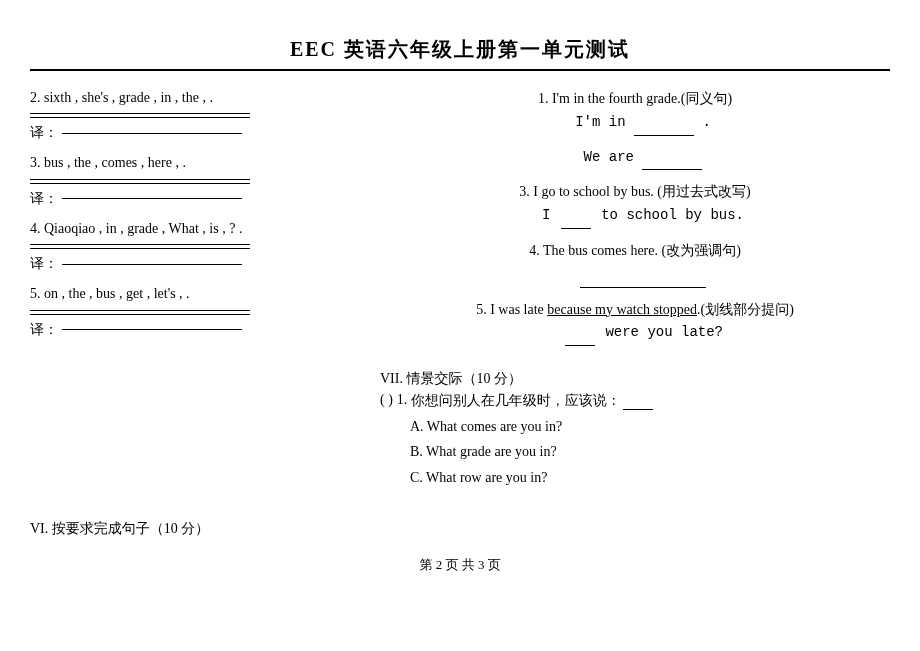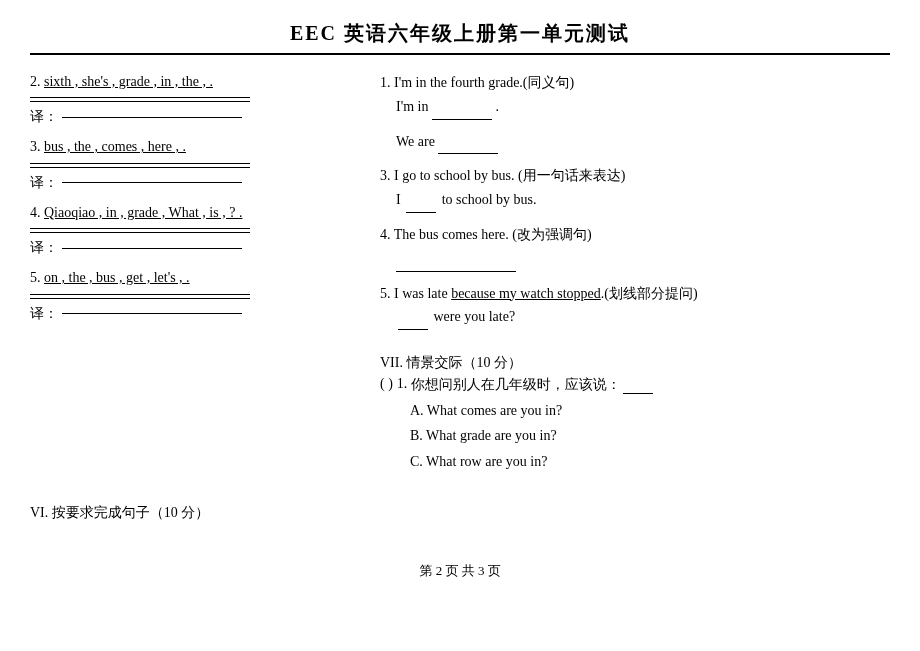--- a/index.html
+++ b/index.html
@@ -15,21 +15,21 @@
       color: #000;
       width: 920px;
       min-height: 651px;
       display: flex;
       flex-direction: column;
       align-items: center;
     }
 
     .page {
       width: 880px;
-      padding: 20px 10px;
+      padding: 36px 10px;
     }
 
     .title {
       text-align: center;
       font-size: 20px;
       font-weight: bold;
       font-family: "KaiTi", "楷体", serif;
       margin-bottom: 6px;
       letter-spacing: 2px;
     }
@@ -52,21 +52,20 @@
     .right-col {
       flex: 1;
     }
 
     .sentence-item {
       margin-bottom: 4px;
       line-height: 1.6;
     }
 
     .underline-text {
-      text-decoration: underline;
     }
 
     .answer-line-long {
       display: block;
       border-bottom: 1px solid #000;
       width: 220px;
       margin: 3px 0;
     }
 
     .translate-row {
@@ -83,24 +82,26 @@
 
     .translate-line {
       border-bottom: 1px solid #000;
       width: 180px;
       display: inline-block;
     }
 
     .right-item {
       margin-bottom: 10px;
       line-height: 1.7;
+      text-align: center;
     }
 
     .right-item .sub-line {
       padding-left: 16px;
+      font-family: Liberation Mono, monospace;
     }
 
     .blank-underline {
       display: inline-block;
       border-bottom: 1px solid #000;
       min-width: 60px;
     }
 
     .blank-underline-long {
       display: inline-block;
@@ -114,21 +115,21 @@
       margin-bottom: 4px;
     }
 
     .option-item {
       padding-left: 30px;
       line-height: 1.8;
     }
 
     .page-footer {
       text-align: center;
-      margin-top: 40px;
+      margin-top: 18px;
       font-size: 13px;
     }
 
     .vii-section {
       margin-top: 24px;
     }
 
     .parenthesis-item {
       display: flex;
       align-items: flex-start;
@@ -222,21 +223,21 @@
 
       <div class="right-item">
         <div class="sub-line">
           We are <span class="blank-underline">&nbsp;&nbsp;&nbsp;&nbsp;&nbsp;&nbsp;</span>
         </div>
       </div>
 
       <div class="right-item">
         <div>
           <span>3. </span>
-          <span>I go to school by bus. (用一句话来表达)</span>
+          <span>I go to school by bus. (用过去式改写)</span>
         </div>
         <div class="sub-line">
           I <span class="blank-dash">&nbsp;&nbsp;&nbsp;</span> to school by bus.
         </div>
       </div>
 
       <div class="right-item">
         <div>
           <span>4. </span>
           <span>The bus comes here. (改为强调句)</span>

